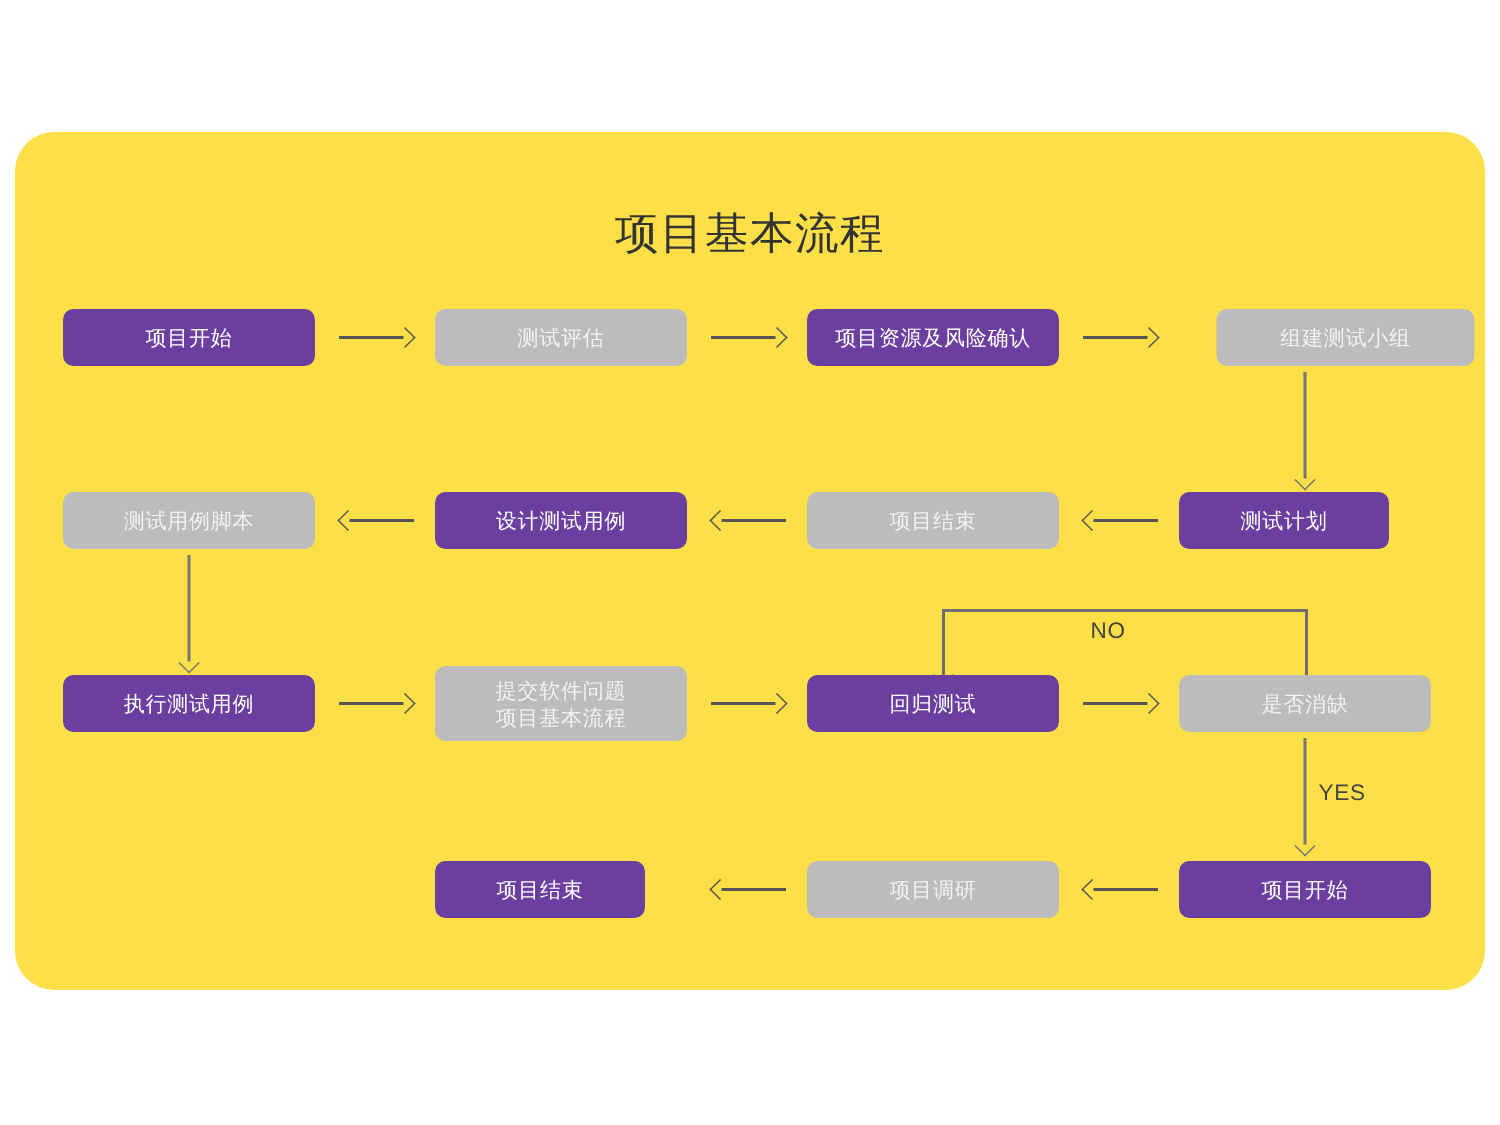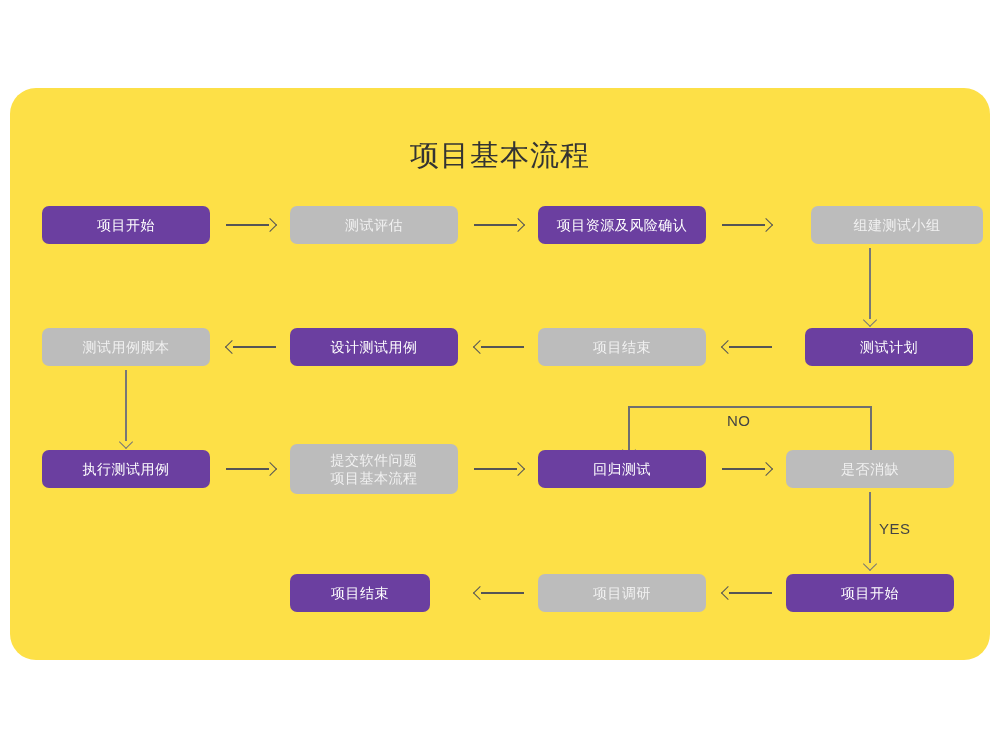--- a/index.html
+++ b/index.html
@@ -199,21 +199,21 @@
 
   <div class="node gray" style="left:528px; top:240px; width:168px;">
     <span>项目结束</span>
   </div>
 
   <div class="harrow left" style="left:712px; top:252px; width:50px;">
     <span class="shaft"></span>
     <span class="head"></span>
   </div>
 
-  <div class="node purple" style="left:776px; top:240px; width:168px;margin-left:19px;">
+  <div class="node purple" style="left:776px; top:240px; width:140px;">
     <span>测试计划</span>
   </div>
 
   <div class="varrow" style="left:109px; top:282px; height:78px;">
     <span class="shaft"></span>
     <span class="head"></span>
   </div>
 
   <div class="elbow" style="left:600px; top:318px; width:280px; height:52px;">
     <span class="seg vseg" style="left:260px; top:0; height:52px;"></span>

